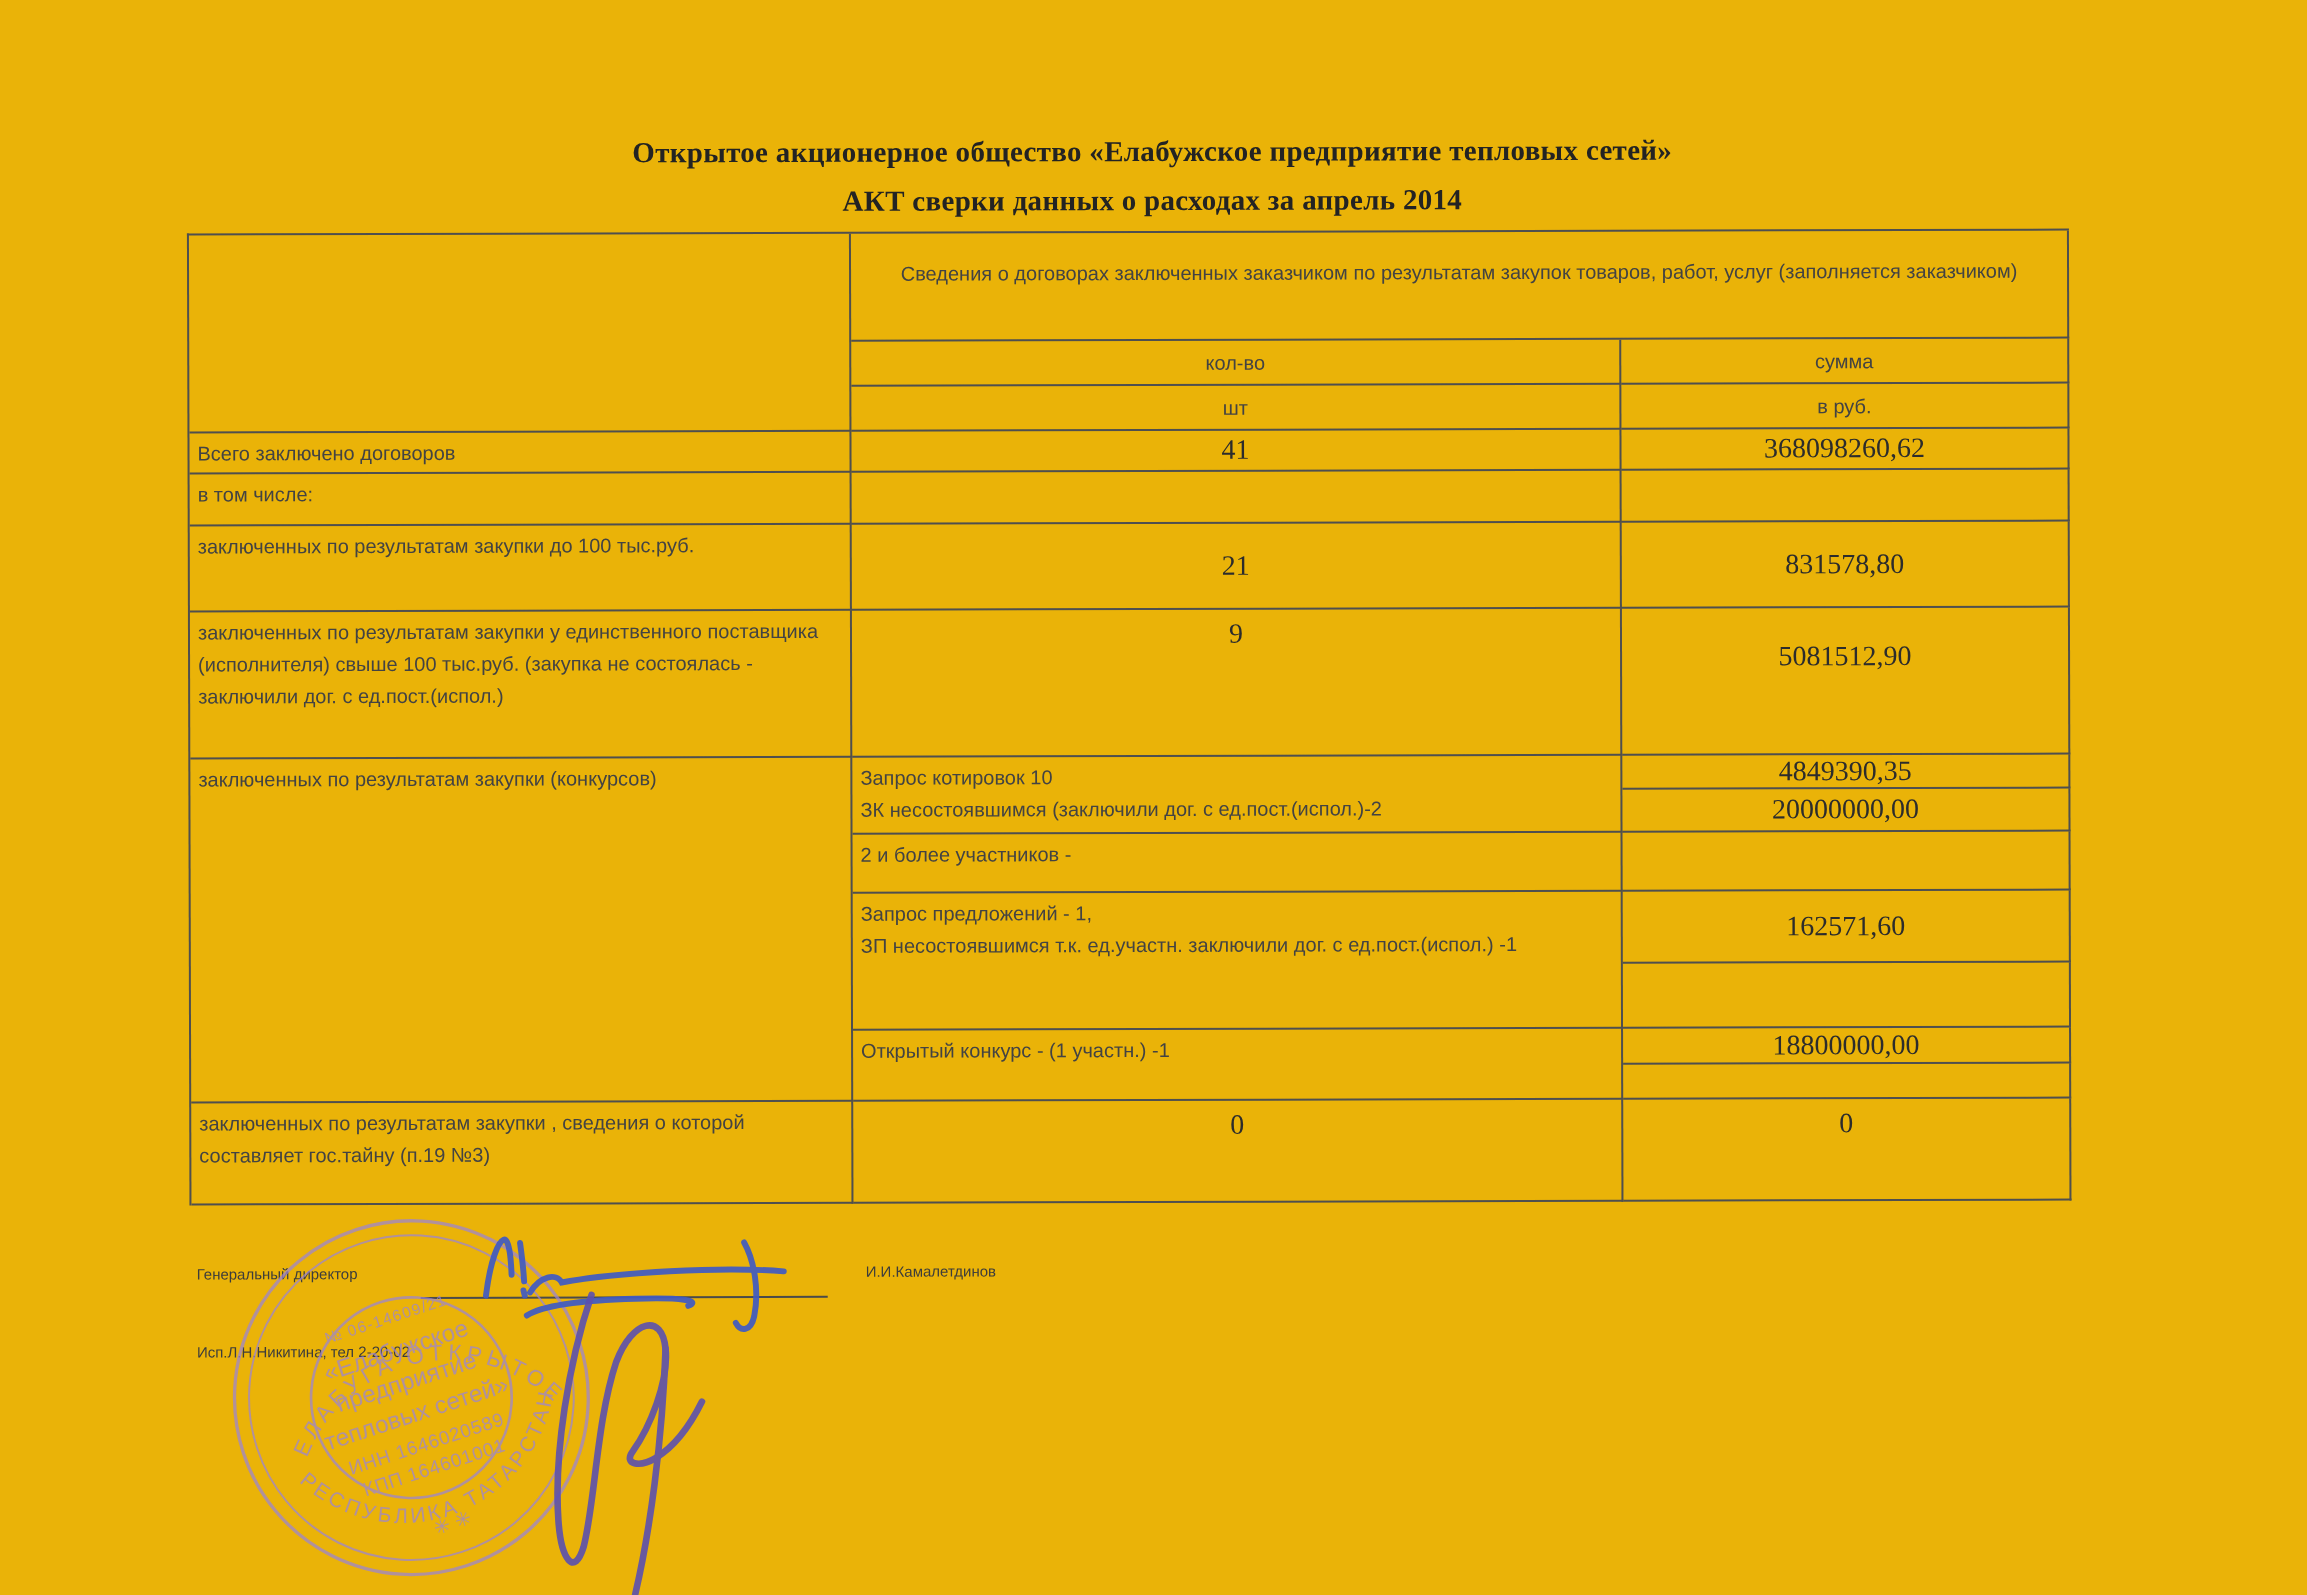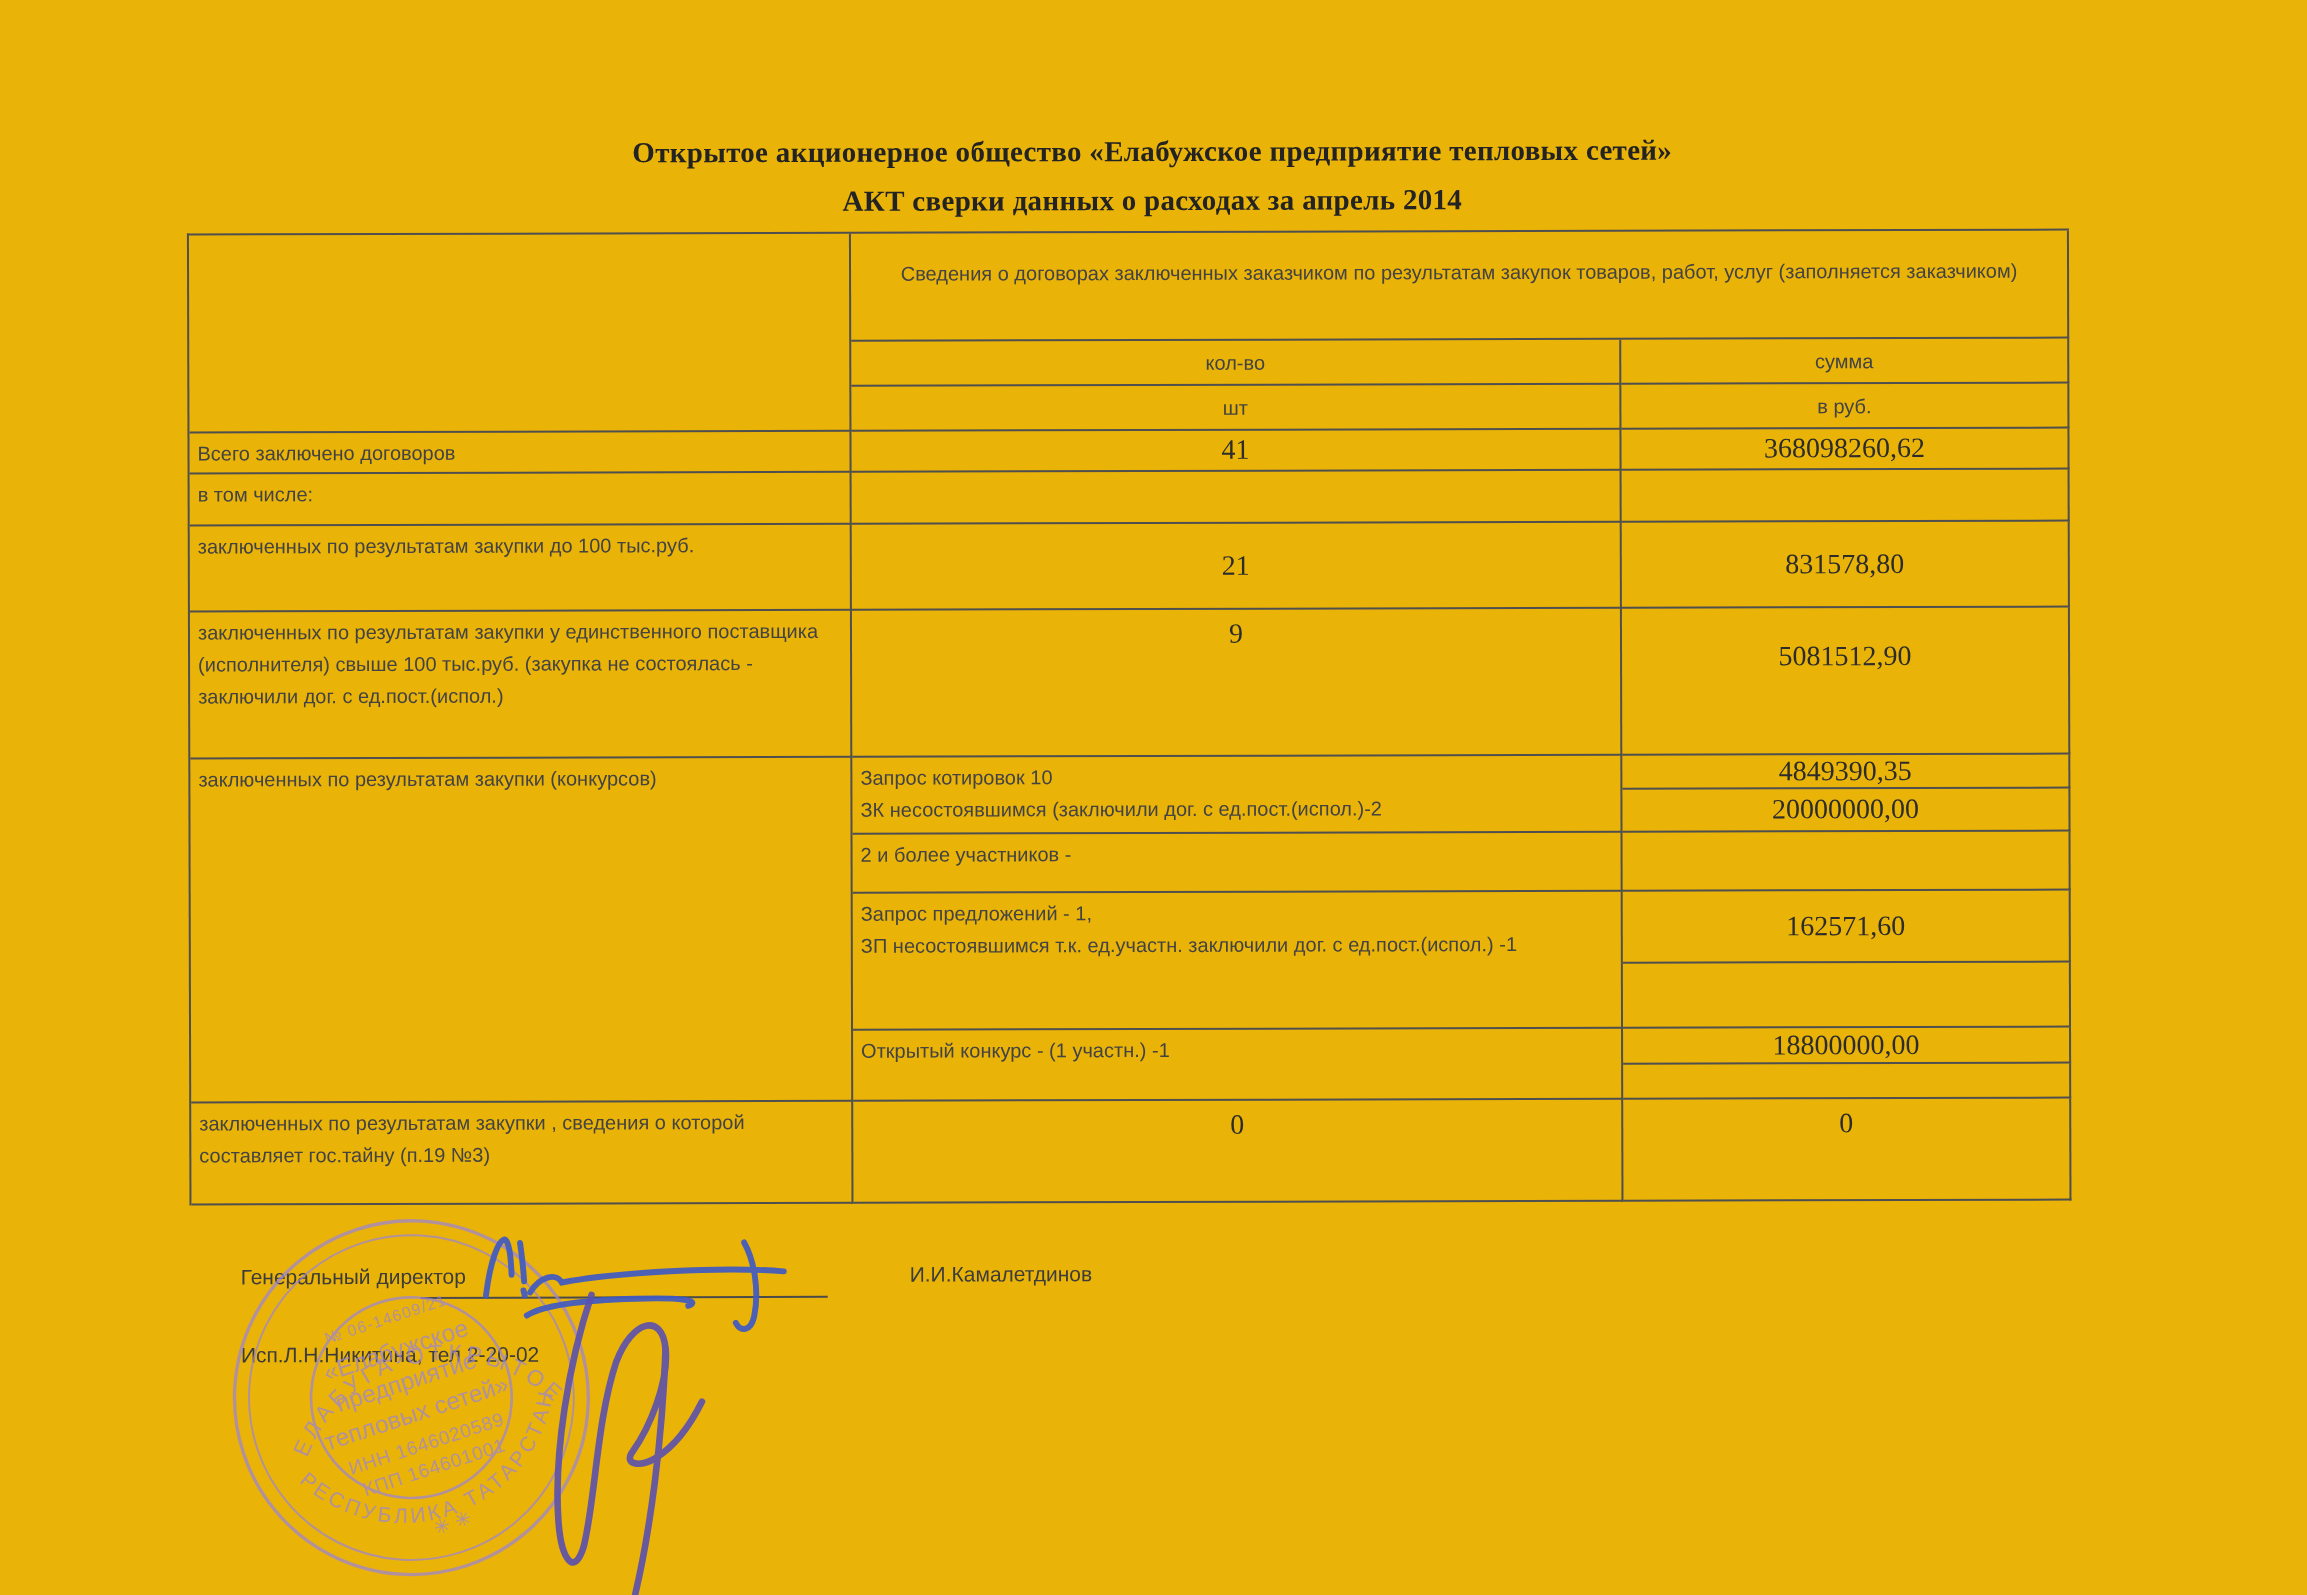--- a/index.html
+++ b/index.html
@@ -19,21 +19,21 @@
   .cell{border-right:2px solid #4f4f4f;border-bottom:2px solid #4f4f4f;
     font-size:20px;line-height:1.6;box-sizing:border-box;padding:4px 8px;overflow:hidden;}
   .lbl{text-align:left;color:#434343;}
   .ctr{display:flex;align-items:center;justify-content:center;text-align:center;color:#434343;}
   .num{font-family:"Liberation Serif",serif;font-size:28px;color:#2c2c2c;
     display:flex;align-items:center;justify-content:center;text-align:center;line-height:1.1;}
   .num.top{align-items:flex-start;padding-top:9.2px;}
   .hdr{display:flex;align-items:flex-start;justify-content:center;text-align:center;
     padding:18.5px 40px;line-height:2.1;color:#434343;}
   
-  .foot-line{position:absolute;font-size:21px;color:#3c3c3c;margin-left:44px;}
+  .foot-line{position:absolute;font-size:15px;color:#3c3c3c;}
   .sig-rule{position:absolute;height:0;border-bottom:2px solid #4a4a4a;}
   
   .ink{position:absolute;pointer-events:none;}
 </style>
 </head>
 <body>
 
 <div class="sheet">
  <div class="tilt">
 

